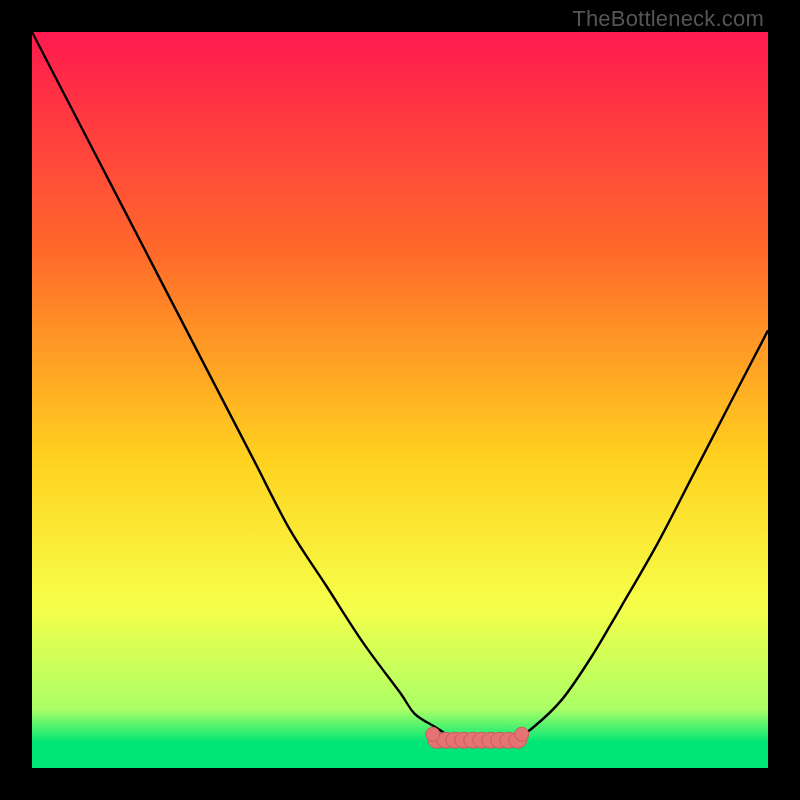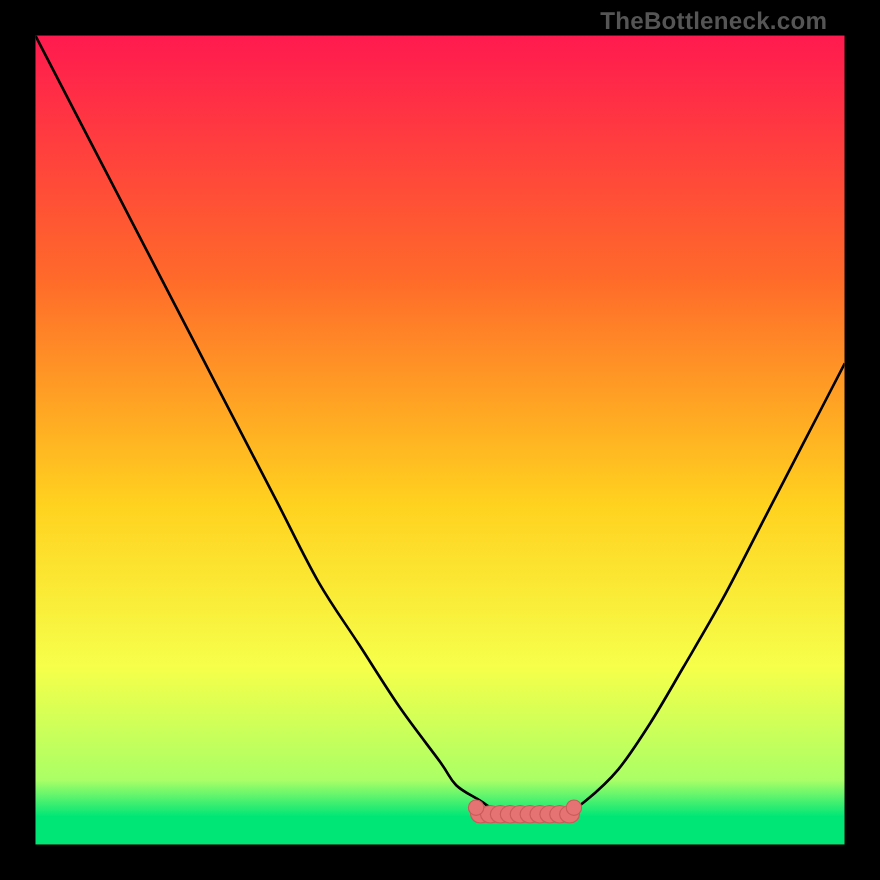--- a/index.html
+++ b/index.html
@@ -30,24 +30,24 @@
   }
   .curve-svg {
     position: absolute;
     inset: 0;
     width: 100%;
     height: 100%;
   }
   .watermark {
     position: absolute;
     top: 6px;
-    right: 48px;
+    right: 36px;
     color: #555;
     font-size: 22px;
-    font-weight: 700;
+    font-weight: 400;
     letter-spacing: 0.2px;
   }
 </style>
 </head>
 <body>
 
 <div class="frame">
   <div class="plot-area">
     <svg class="gradient-bg" viewBox="0 0 736 736" preserveAspectRatio="none">
       <defs>

